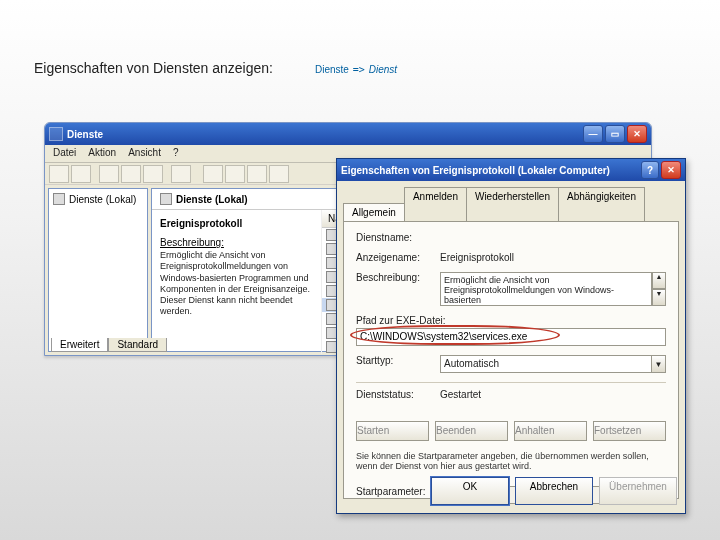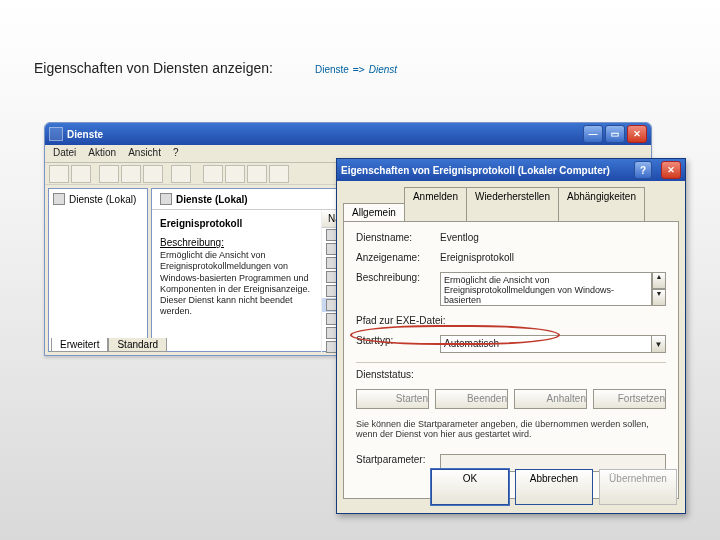--- a/index.html
+++ b/index.html
@@ -64,21 +64,21 @@
   .tabs-bl { position:absolute; left:6px; bottom:3px; display:flex; gap:0; }
   .tab-bl { border:1px solid #999; border-top:none; padding:1px 8px; background:#fff; }
   .tab-bl.active { background:#ece9d8; }
 
   
   .dlg {
     position:absolute; left:336px; top:158px; width:350px; height:356px;
     background:#ece9d8; border:1px solid #153a7e;
     box-shadow:2px 3px 6px rgba(0,0,0,.3);
   }
-  .dlg .titlebar { border-radius:0;gap:7px; }
+  .dlg .titlebar { border-radius:0; }
   .helpbtn { width:18px; height:18px; margin-left:2px; border-radius:3px; background:linear-gradient(#8fb5ef,#3a6bc8); border:1px solid #2a4f9a; color:#fff; display:flex;align-items:center;justify-content:center; }
 
   .tabstrip { display:flex; padding:6px 6px 0; gap:0; }
   .ptab { padding:3px 8px; border:1px solid #9a988c; background:#ece9d8; border-bottom:none; margin-right:-1px; font-size:10px; }
   .ptab.active { background:#fcfbf7; position:relative; z-index:2;margin-top:16px; }
 
   .panel { margin:0 6px 6px; padding:10px 12px; border:1px solid #9a988c; background:#fcfbf7; height:278px; position:relative; }
   .frow { display:flex; margin-bottom:9px; align-items:flex-start; }
   .frow .lab { width:84px; color:#222; }
   .frow .val { flex:1; color:#222; }
@@ -87,26 +87,26 @@
   .combo { display:flex; }
   .combo .tbox { border-right:none; }
   .combo .drop { width:16px; height:18px; border:1px solid #9a988c; background:linear-gradient(#fefefe,#dedacb); display:flex;align-items:center;justify-content:center; font-size:8px; }
   .side-spin { width:15px; display:flex; flex-direction:column; }
   .side-spin div { flex:1; border:1px solid #9a988c; background:linear-gradient(#fefefe,#dedacb); font-size:7px; text-align:center; line-height:7px; }
 
   
   .redov { position:absolute; border:2px solid #c0392b; border-radius:50%/60%; pointer-events:none; }
 
   .btnrow { display:flex; gap:6px; margin:6px 0 10px; }
-  .wbtn { flex:1; height:20px; border:1px solid #9a988c; background:linear-gradient(#fefefe,#e8e5d8); color:#888; text-align:right; line-height:18px; }
+  .wbtn { flex:1; height:20px; border:1px solid #9a988c; background:linear-gradient(#fefefe,#e8e5d8); color:#888; text-align:left; line-height:18px;margin-top:12px; }
 
   .hint { font-size:9px; color:#333; margin-bottom:15px; }
 
   .dlg-footer { position:absolute; right:8px; bottom:8px; display:flex; gap:6px; }
-  .fbtn { width:78px; height:36px; border:1px solid #2a4f9a; background:linear-gradient(#fefefe,#e8e5d8); text-align:center; line-height:18px; }
+  .fbtn { width:78px; height:28px; border:1px solid #2a4f9a; background:linear-gradient(#fefefe,#e8e5d8); text-align:center; line-height:18px; }
   .fbtn.def { outline:1px solid #4772c4; }
   .fbtn.dis { color:#999; border-color:#bbb; }
 </style>
 </head>
 <body>
 
 <div class="slide-head">
   <div class="slide-title">Eigenschaften von Diensten anzeigen:</div>
   <div class="slide-path">
     <span class="d1">Dienste</span>
@@ -226,50 +226,51 @@
   <div class="tabstrip">
     <div class="ptab active">Allgemein</div>
     <div class="ptab">Anmelden</div>
     <div class="ptab">Wiederherstellen</div>
     <div class="ptab">Abhängigkeiten</div>
   </div>
 
   <div class="panel">
     <div class="frow">
       <div class="lab">Dienstname:</div>
-      <div class="val">Eventlog</div>
     </div>
     <div class="frow">
       <div class="lab">Anzeigename:</div>
       <div class="val">Ereignisprotokoll</div>
     </div>
     <div class="frow">
       <div class="lab">Beschreibung:</div>
       <div class="val" style="display:flex">
         <div class="tbox tall" style="font-size:9px; overflow:hidden;">Ermöglicht die Ansicht von Ereignisprotokollmeldungen von Windows-basierten</div>
         <div class="side-spin">
             <div>▲</div>
             <div>▼</div>
           </div>
       </div>
     </div>
     <div class="frow" style="flex-direction:column; gap:2px;">
       <div class="lab" style="width:auto">Pfad zur EXE-Datei:</div>
+      <div class="tbox" style="width:100%">C:\WINDOWS\system32\services.exe</div>
       <div class="redov" style="left:6px; top:103px; width:210px; height:20px;"></div>
     </div>
     <div class="frow" style="margin-top:6px">
       <div class="lab">Starttyp:</div>
       <div class="val combo">
         <div class="tbox">Automatisch</div>
         <div class="drop">▼</div>
       </div>
     </div>
     <hr style="margin:6px 0; border:none; border-top:1px solid #cfcabb;">
     <div class="frow">
       <div class="lab">Dienststatus:</div>
+      <div class="val">Gestartet</div>
     </div>
     <div class="btnrow">
       <div class="wbtn">Starten</div>
       <div class="wbtn">Beenden</div>
       <div class="wbtn">Anhalten</div>
       <div class="wbtn">Fortsetzen</div>
     </div>
     <div class="hint">Sie können die Startparameter angeben, die übernommen werden sollen, wenn der Dienst von hier aus gestartet wird.</div>
     <div class="frow">
       <div class="lab">Startparameter:</div>

